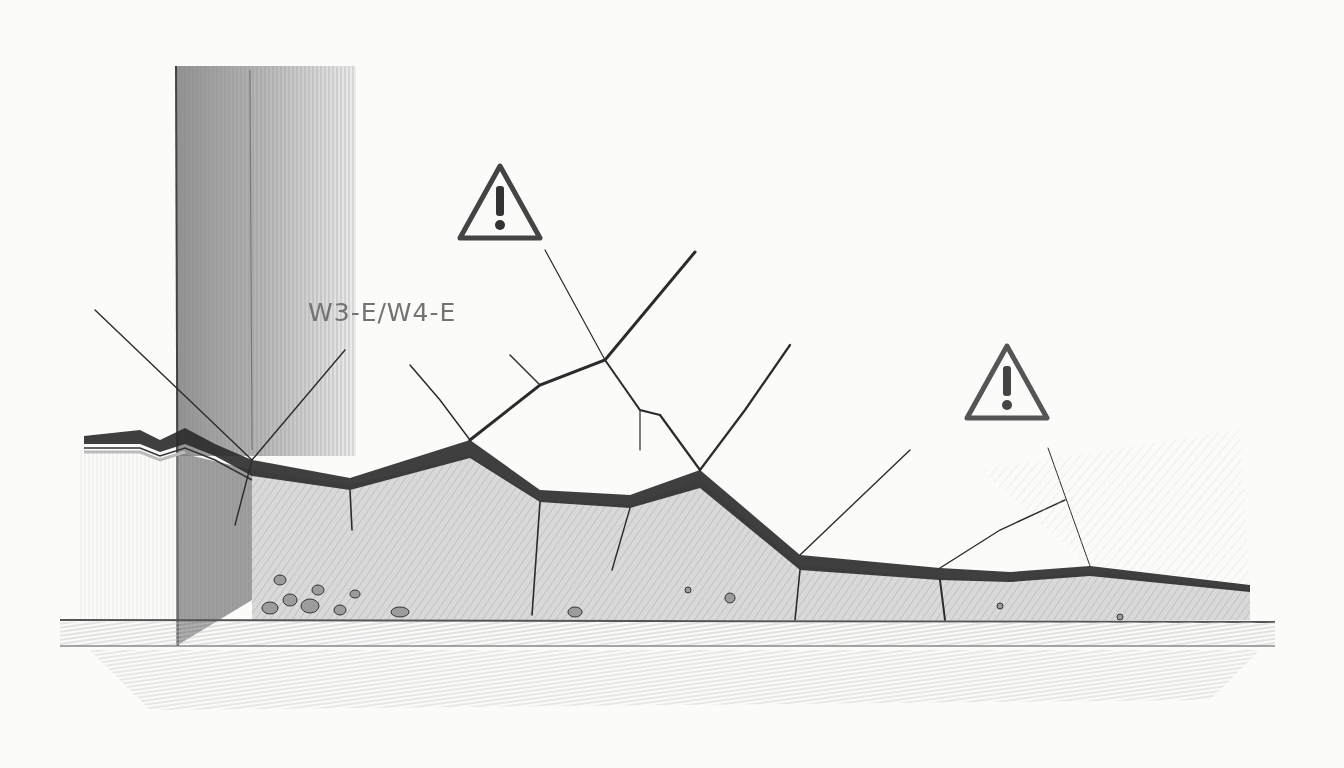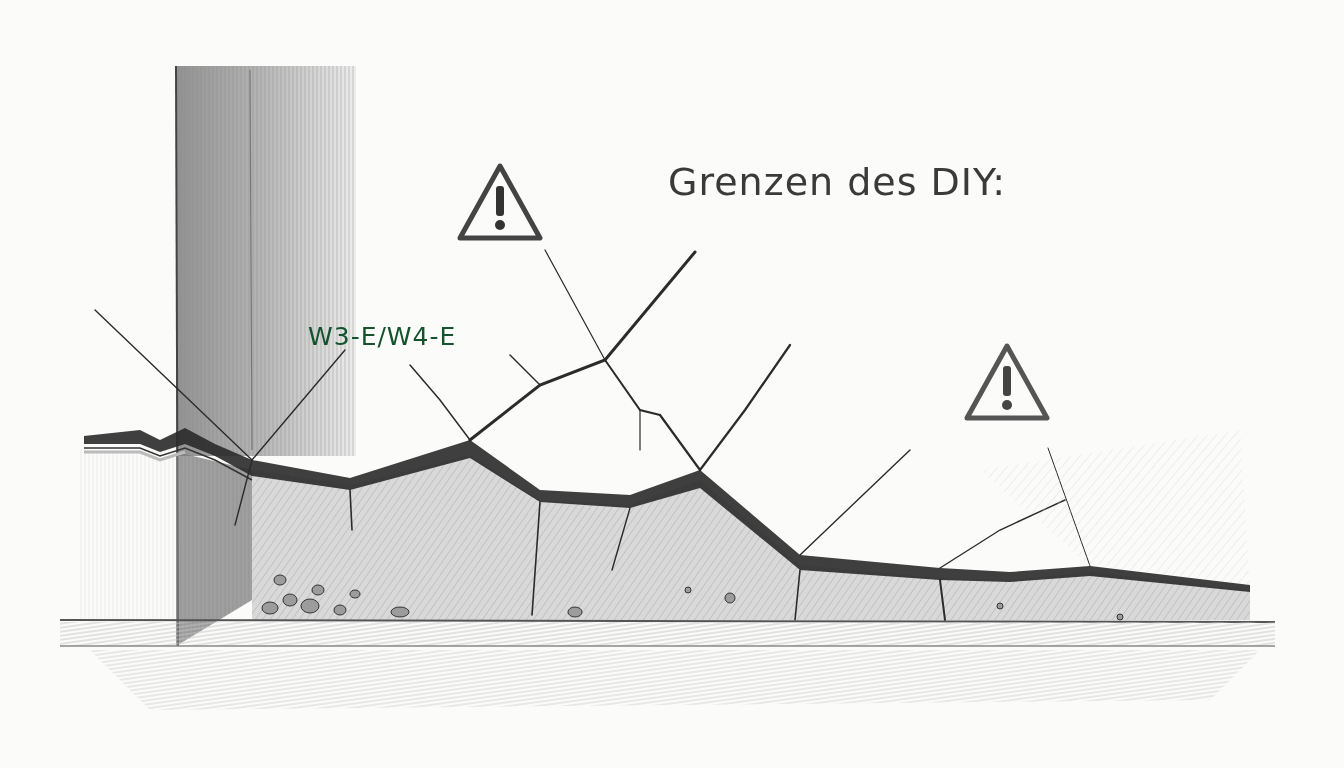--- a/index.html
+++ b/index.html
@@ -1,20 +1,20 @@
 <!DOCTYPE html>
 <html><head>
 <meta charset="utf-8">
 <style>
   html,body{margin:0;padding:0;background:#fbfbfa;}
   body{width:1344px;height:768px;overflow:hidden;position:relative;font-family:"DejaVu Sans",sans-serif;}
   .scene{position:absolute;left:0;top:0;width:1344px;height:768px;}
   .title{position:absolute;left:668px;top:160px;color:#3a3a3a;font-size:38px;line-height:44px;letter-spacing:1px;font-family:"DejaVu Sans",sans-serif;font-weight:400;}
   .title div{white-space:nowrap;}
-  .label-w{position:absolute;left:308px;top:322px;color:#14532d;font-size:25px;letter-spacing:1px;font-family:"DejaVu Sans",sans-serif;}
+  .label-w{position:absolute;left:308px;top:298px;color:#737373;font-size:25px;letter-spacing:1px;font-family:"DejaVu Sans",sans-serif;}
 </style>
 </head>
 <body>
 
 <div class="scene">
 <svg width="1344" height="768" viewBox="0 0 1344 768" xmlns="http://www.w3.org/2000/svg">
   <defs>
     <pattern id="hatch" width="6" height="6" patternUnits="userSpaceOnUse" patternTransform="rotate(35)">
       <line x1="0" y1="0" x2="0" y2="6" stroke="#9a9a9a" stroke-width="1.2"></line>
     </pattern>
@@ -112,16 +112,15 @@
   </g>
   <g transform="translate(967,346)">
     <polygon points="40,0 80,72 0,72" fill="none" stroke="#555" stroke-width="5" stroke-linejoin="round"></polygon>
     <rect x="36" y="20" width="8" height="30" rx="3" fill="#444"></rect>
     <circle cx="40" cy="59" r="5" fill="#444"></circle>
   </g>
 </svg>
 </div>
 
 <div class="title">
-  <div>Grenzen des DIY:</div>
 </div>
 
 <div class="label-w">W3-E/W4-E</div>
 
 </body></html>

